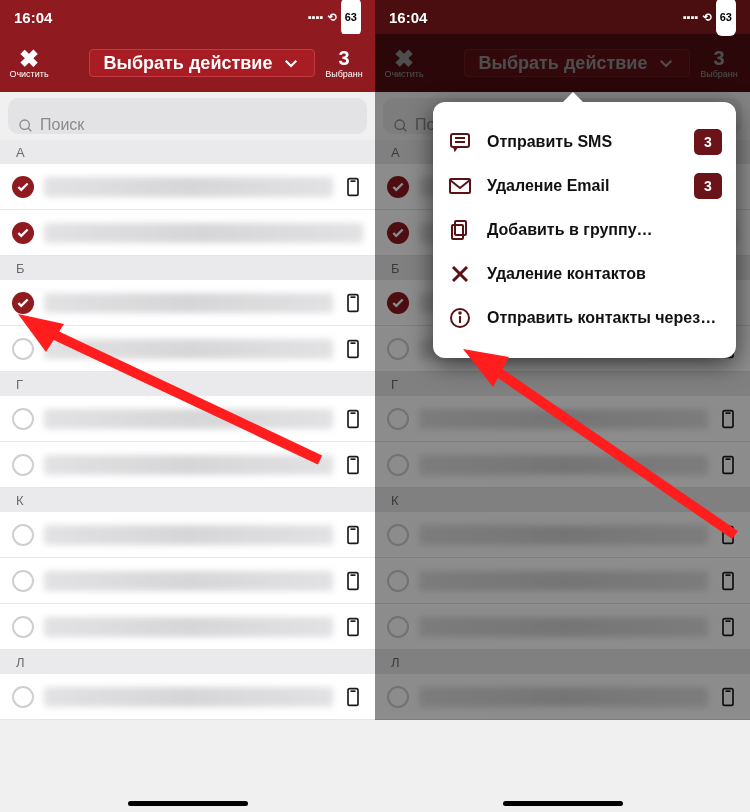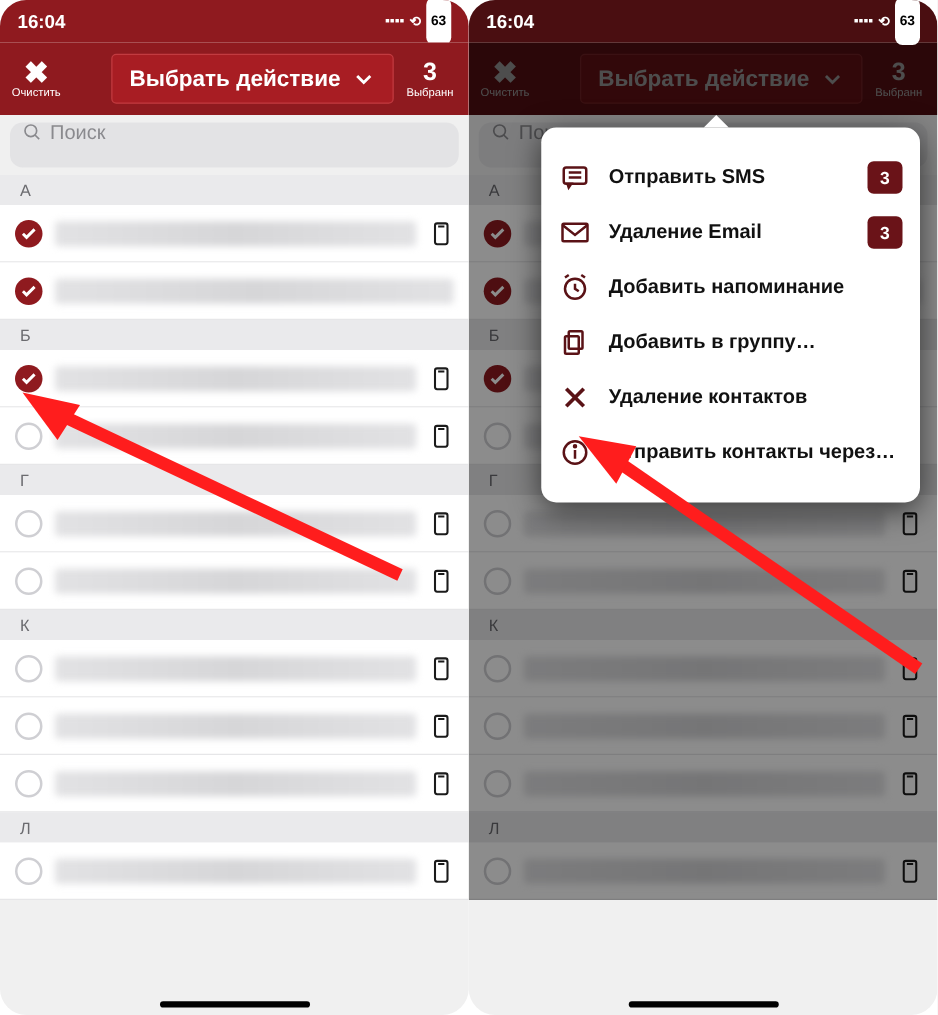--- a/index.html
+++ b/index.html
@@ -1,33 +1,33 @@
 <!DOCTYPE html>
 <html><head>
 <meta charset="utf-8">
 <style>
   * { box-sizing: border-box; margin: 0; padding: 0; }
   html, body { font-family: -apple-system, Helvetica, Arial, sans-serif; }
   body { width: 750px; height: 812px; display: flex; background: #fff; }
-  .screen { width: 375px; height: 812px; position: relative; overflow: hidden; background: #f0f0f0; border-radius: 21px; }
+  .screen { width: 375px; height: 812px; position: relative; overflow: hidden; background: #f0f0f0; }
   .screen.right { background: #f0f0f0; }
   .dim-overlay { position:absolute; inset:0; background: rgba(0,0,0,0.45); z-index:20; pointer-events:none;}
   .statusbar { height: 34px; background: #8f1a1f; color: #fff; display:flex; align-items:center; justify-content:space-between; padding: 0 14px; font-size: 15px; font-weight: 700; position:relative; z-index:40;}
   .status-right { display:flex; align-items:center; gap:4px; font-size:11px; font-weight:600;}
   .battery-badge { background:#fff; color:#000; border-radius:6px; padding:13px 4px; font-size:11px; font-weight:700;}
   .header { height: 58px; background: #8f1a1f; display:flex; align-items:center; padding: 0 6px; gap:4px; position:relative; z-index:40;}
   .clear-btn { width:46px; text-align:center; color:#fff; }
   .clear-btn .x { font-size:24px; line-height:22px; font-weight:900;}
   .clear-btn .lbl { font-size:9px; display:block; margin-top:-2px;}
-  .action-btn { flex:1; height:40px; background:#a81d23; border:1px solid #c23b40; border-radius:4px; color:#fff; display:flex; align-items:center; justify-content:center; gap:10px; font-size:18px; font-weight:700;margin-left:33px;}
+  .action-btn { flex:1; height:28px; background:#a81d23; border:1px solid #c23b40; border-radius:4px; color:#fff; display:flex; align-items:center; justify-content:center; gap:10px; font-size:18px; font-weight:700;margin-left:33px;}
   .chev { width:18px; height:18px; }
   .count-btn { width:50px; text-align:center; color:#fff;}
   .count-btn .n { font-size:20px; font-weight:900; line-height:20px;}
   .count-btn .lbl { font-size:9px; display:block;}
-  .search { margin:6px 8px; height:36px; background:#e3e3e5; border-radius:10px; display:flex; align-items:flex-start; padding:0 10px; color:#8a8a8e; font-size:16px; gap:6px;}
+  .search { margin:6px 8px; height:36px; background:#e3e3e5; border-radius:10px; display:flex; align-items:flex-end; padding:0 10px; color:#8a8a8e; font-size:16px; gap:6px;}
   .section-hdr { height:24px; background:#eaeaec; color:#6b6b6f; font-size:13px; font-weight:400; display:flex; align-items:center; padding:0 16px;}
   .row { height:46px; background:#fff; border-bottom:1px solid #e6e6e8; display:flex; align-items:center; padding:0 12px; gap:10px;}
   .radio { width:22px; height:22px; border:2px solid #cfcfd3; border-radius:50%; flex:0 0 22px;}
   .radio.checked { border:none; background:#8f1a1f; display:flex; align-items:center; justify-content:center;}
   .radio.checked svg { width:14px; height:14px;}
   .name-blur { flex:1; height:20px; background: linear-gradient(90deg,#e2e2e4,#d6d6d8,#e2e2e4); border-radius:3px; filter: blur(3px); }
   .phone-icon { width:20px; height:20px; color:#1b1b1b;}
   .popover { position:absolute; top:102px; left:58px; right:14px; background:#fff; border-radius:12px; box-shadow:0 6px 24px rgba(0,0,0,0.6); z-index:60; padding:18px 0;}
   .popover::before { content:""; position:absolute; top:-10px; left:130px; border:10px solid transparent; border-bottom-color:#fff; border-top:none;}
   .pop-row { height:44px; display:flex; align-items:center; padding:0 14px; gap:14px; font-size:16px; font-weight:700; color:#111;}
@@ -328,31 +328,20 @@
             <rect x="2" y="5" width="20" height="14" rx="1"></rect>
             <polyline points="2 6 12 14 22 6"></polyline>
           </svg>
         </span>
       <span>Удаление Email</span>
       <span class="pop-badge">3</span>
     </div>
     <div class="pop-row">
       <span class="ico">
           <svg viewBox="0 0 24 24" fill="none" stroke="#5a1216" stroke-width="2">
-            <circle cx="12" cy="13" r="8"></circle>
-            <polyline points="12 9 12 13 15 15"></polyline>
-            <line x1="4" y1="4" x2="7" y2="2"></line>
-            <line x1="20" y1="4" x2="17" y2="2"></line>
-          </svg>
-        </span>
-      <span>Добавить напоминание</span>
-    </div>
-    <div class="pop-row">
-      <span class="ico">
-          <svg viewBox="0 0 24 24" fill="none" stroke="#5a1216" stroke-width="2">
             <rect x="7" y="3" width="11" height="14" rx="1"></rect>
             <rect x="4" y="7" width="11" height="14" rx="1"></rect>
           </svg>
         </span>
       <span>Добавить в группу…</span>
     </div>
     <div class="pop-row">
       <span class="ico">
           <svg viewBox="0 0 24 24" fill="none" stroke="#5a1216" stroke-width="3">
             <line x1="5" y1="5" x2="19" y2="19"></line>

